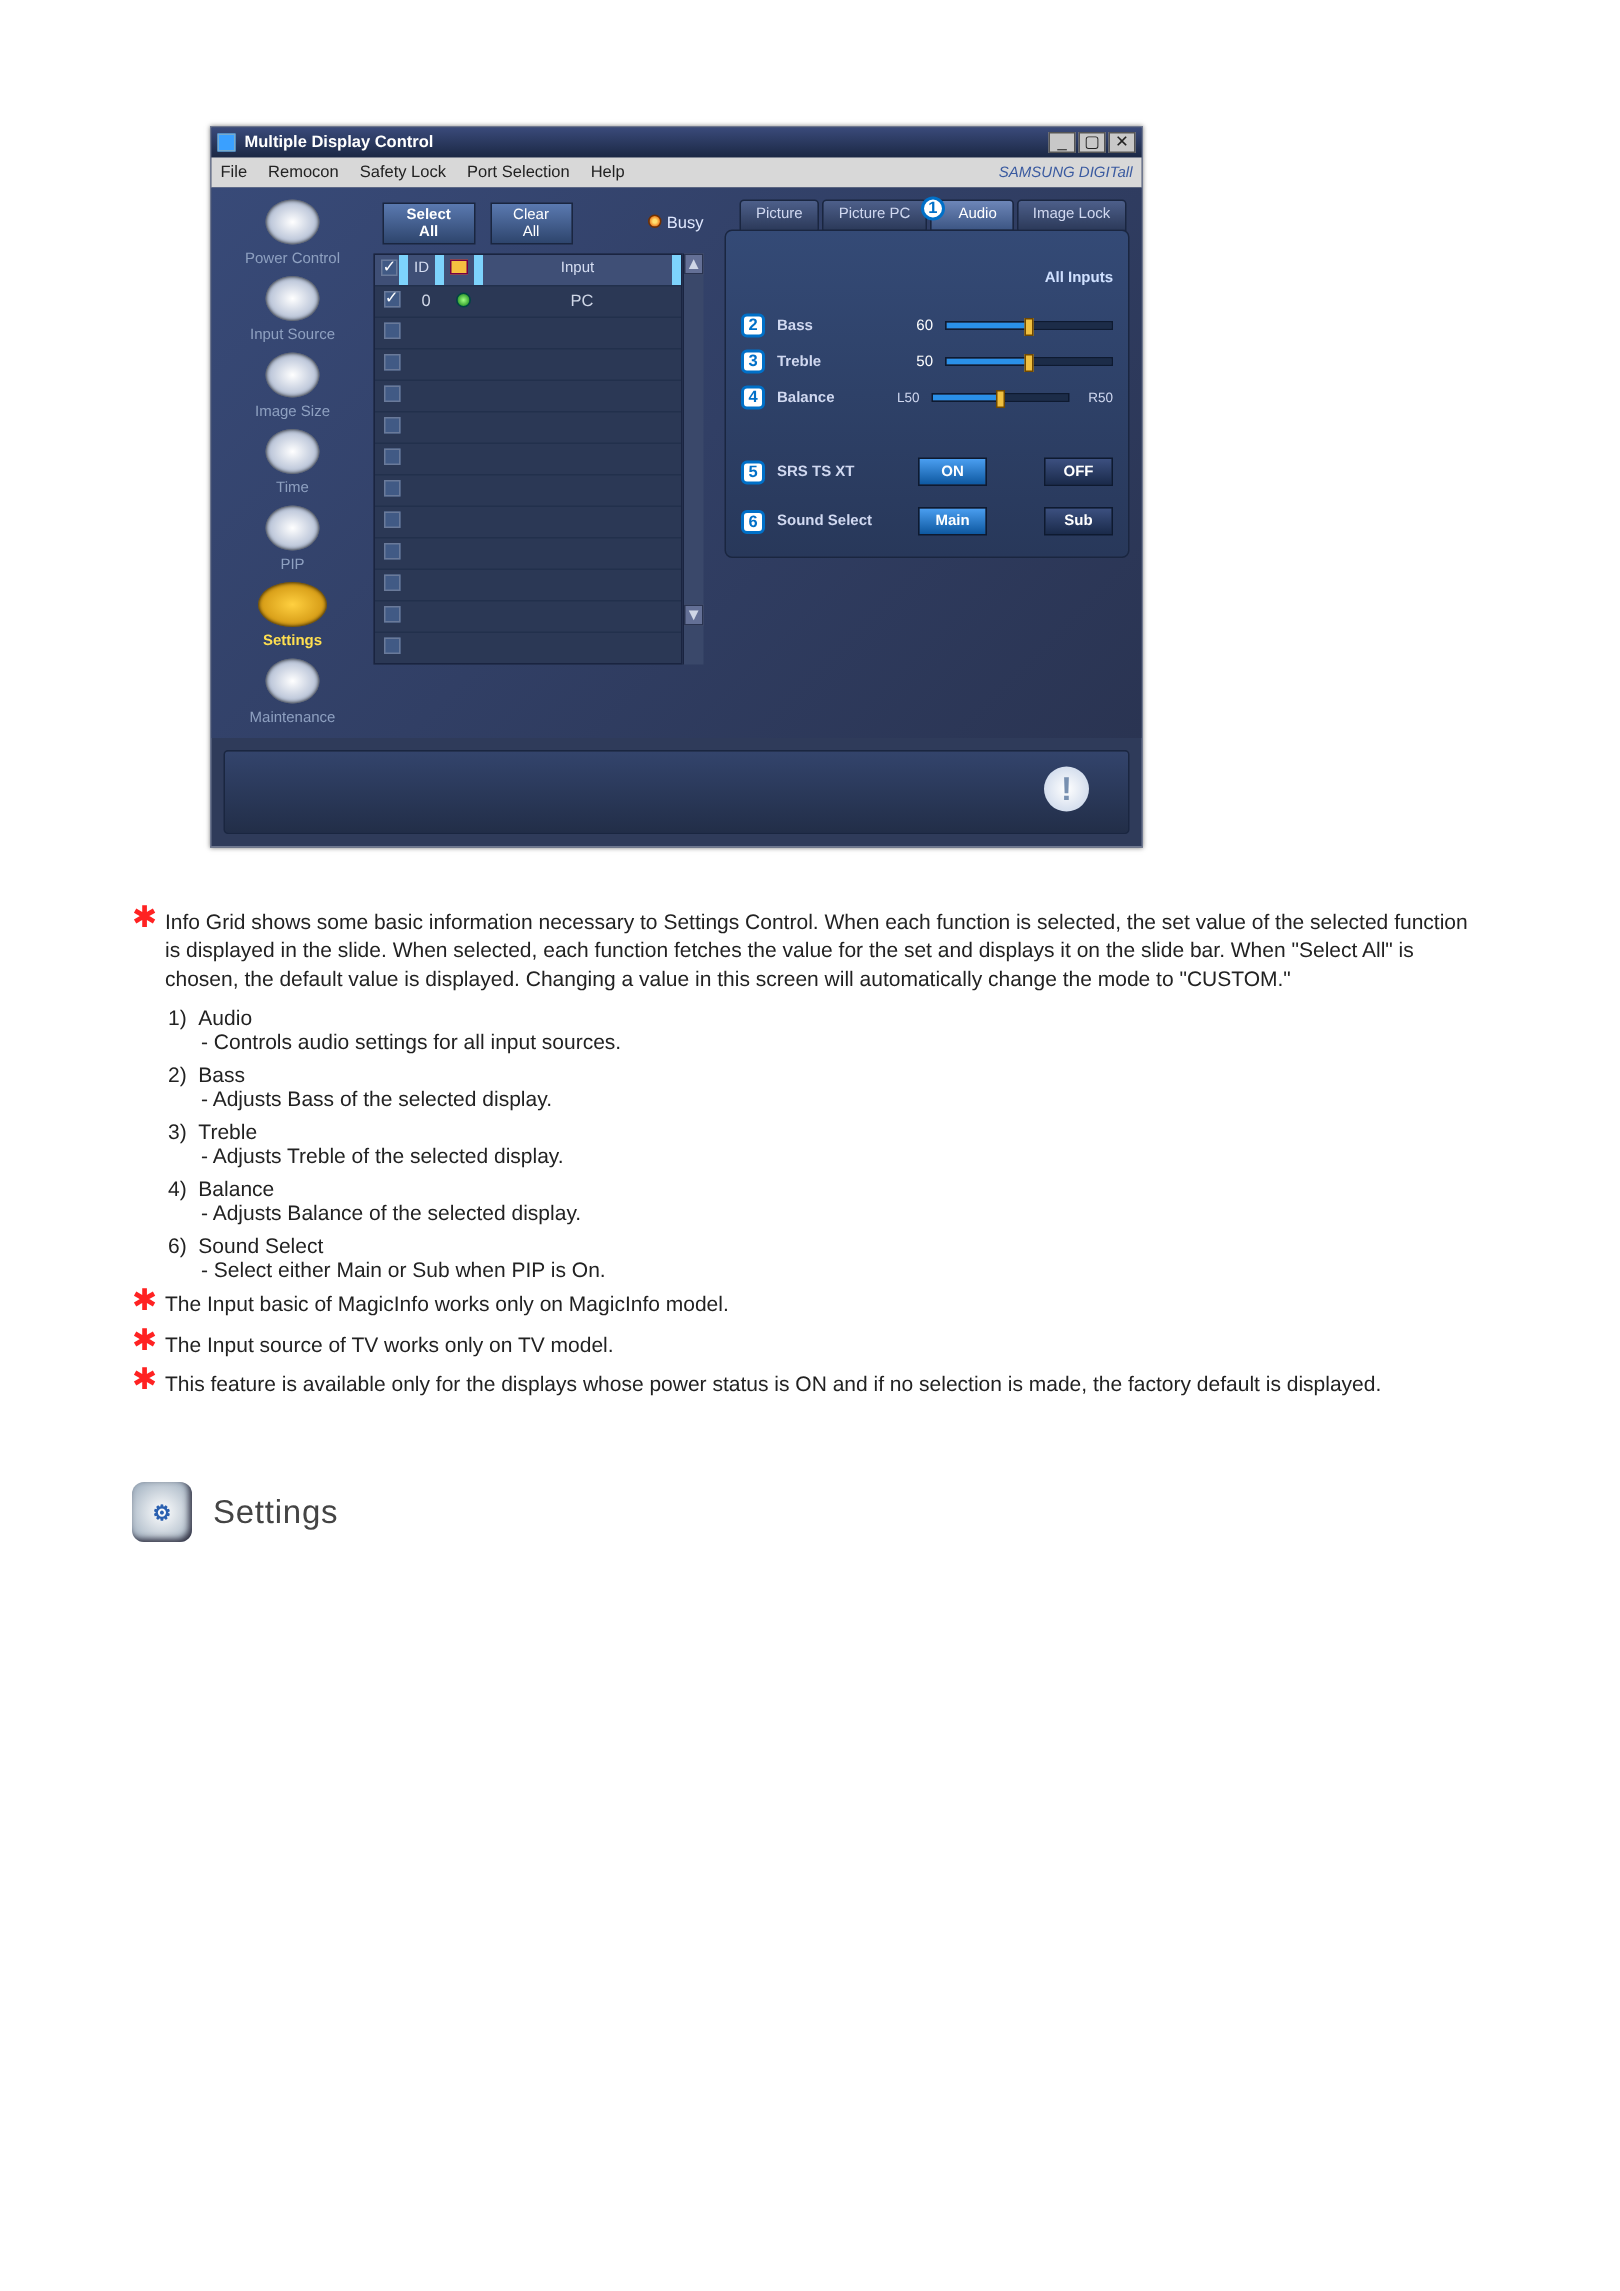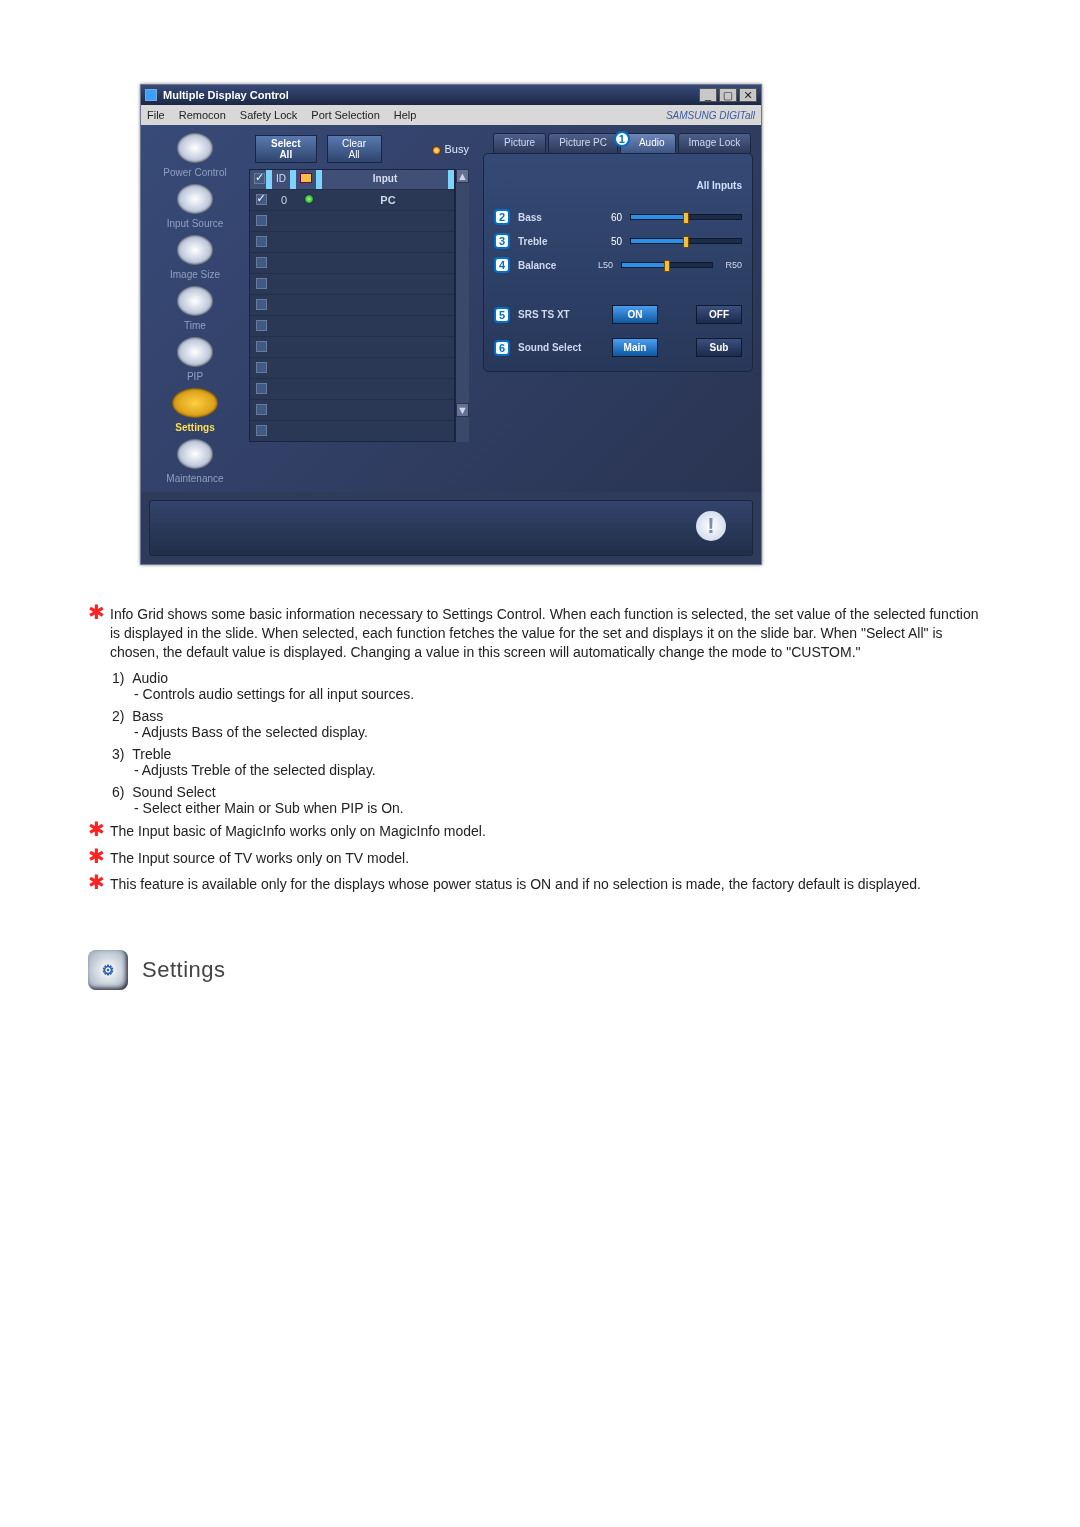--- a/index.html
+++ b/index.html
@@ -21,30 +21,30 @@
   .sicon { width: 36px; height: 30px; border-radius: 50%; background: radial-gradient(#fff,#8fa0c0); box-shadow: inset 0 0 3px #000; }
   .sicon.sel { background: radial-gradient(#ffd040,#c08000); }
   .siconBig { width: 46px; }
   .slabel { color: #8ea0c0; font-size: 10px; text-align: center; margin-top: -2px; }
   .slabel.sel { color: #ffdf50; font-weight: bold; }
 
   .center { flex: 0 0 220px; }
   .topbtns { display: flex; gap: 10px; align-items: center; margin: 2px 0 6px 6px; }
   .selbtn { background: linear-gradient(#5a79b0,#2e456d); color: #fff; border: 1px solid #1a2640; padding: 2px 10px; font-size: 10px; font-weight: bold; }
   .clrbtn { background: linear-gradient(#5a79b0,#2e456d); color: #fff; border: 1px solid #1a2640; padding: 2px 10px; font-size: 10px; }
-  .busy { display: flex; align-items: flex-end; gap: 4px; color: #e0e8ff; padding-left: 40px; }
+  .busy { display: flex; align-items: flex-start; gap: 4px; color: #e0e8ff; padding-left: 40px; }
   .busy .dot { width: 9px; height: 9px; border-radius: 50%; background: radial-gradient(#ffe070 25%,#f08020 70%); border: 1px solid #703000; }
   .grid { background: #2b3855; border: 1px solid #1a2440; }
   .ghead { display: flex; background: #3f4f76; color: #d6def2; font-size: 10px; }
   .ghead div { padding: 3px 4px; border-right: 6px solid #7dd3fc; }
   .grow { display: flex; border-top: 1px solid #22304c; height: 21px; align-items: center; }
   .gc1 { width: 22px; text-align: center; }
   .gc2 { width: 24px; text-align: center; }
   .gc3 { width: 26px; text-align: center; }
-  .gc4 { flex: 1; text-align: center; font-weight: bold; }
+  .gc4 { flex: 1; text-align: center; }
   .chk { width: 11px; height: 11px; border: 1px solid #6a7a9a; background: #415a85; display: inline-block; position: relative; }
   .chk.on::after { content: "✓"; position: absolute; left: 0; top: -3px; color: #fff; font-size: 11px; }
   .stLED { width: 10px; height: 10px; border-radius: 50%; background: radial-gradient(#9fff80,#0a7a10); display: inline-block; border: 1px solid #044; }
   .scrollbar { width: 14px; background: #3a486a; border-left: 1px solid #1a2440; }
   .sbBtn { height: 14px; background: #647096; border: 1px solid #2a3450; }
 
   .right { flex: 1; padding-left: 6px; }
   .tabs { display: flex; gap: 2px; margin-left: 10px; }
   .tab { background: linear-gradient(#4d5f8a,#2c3a5a); color: #d0d8f0; padding: 3px 10px 5px; font-size: 10px; border-radius: 3px 3px 0 0; border: 1px solid #1a2640; }
   .tab.active { background: linear-gradient(#6d86b8,#3d5684); color: #fff; }
@@ -295,20 +295,21 @@
   <div class="desc">
     <div class="descItem">
       <div class="star">✱</div>
       <div class="descText">Info Grid shows some basic information necessary to Settings Control. When each function is selected, the set value of the selected function is displayed in the slide. When selected, each function fetches the value for the set and displays it on the slide bar. When "Select All" is chosen, the default value is displayed. Changing a value in this screen will automatically change the mode to "CUSTOM."</div>
     </div>
 
     <div class="numList" id="numList">
         <div class="li"><span>1)</span>&nbsp;&nbsp;<span class="numHead">Audio</span><div class="sub">- Controls audio settings for all input sources.</div></div>
         <div class="li"><span>2)</span>&nbsp;&nbsp;<span class="numHead">Bass</span><div class="sub">- Adjusts Bass of the selected display.</div></div>
         <div class="li"><span>3)</span>&nbsp;&nbsp;<span class="numHead">Treble</span><div class="sub">- Adjusts Treble of the selected display.</div></div>
+        <div class="li"><span>4)</span>&nbsp;&nbsp;<span class="numHead">Balance</span><div class="sub">- Adjusts Balance of the selected display.</div></div>
         <div class="li"><span>6)</span>&nbsp;&nbsp;<span class="numHead">Sound Select</span><div class="sub">- Select either Main or Sub when PIP is On.</div></div>
       </div>
 
     <div id="notes">
         <div class="descItem">
           <div class="star">✱</div>
           <div class="descText">The Input basic of MagicInfo works only on MagicInfo model.</div>
         </div>
         <div class="descItem">
           <div class="star">✱</div>

